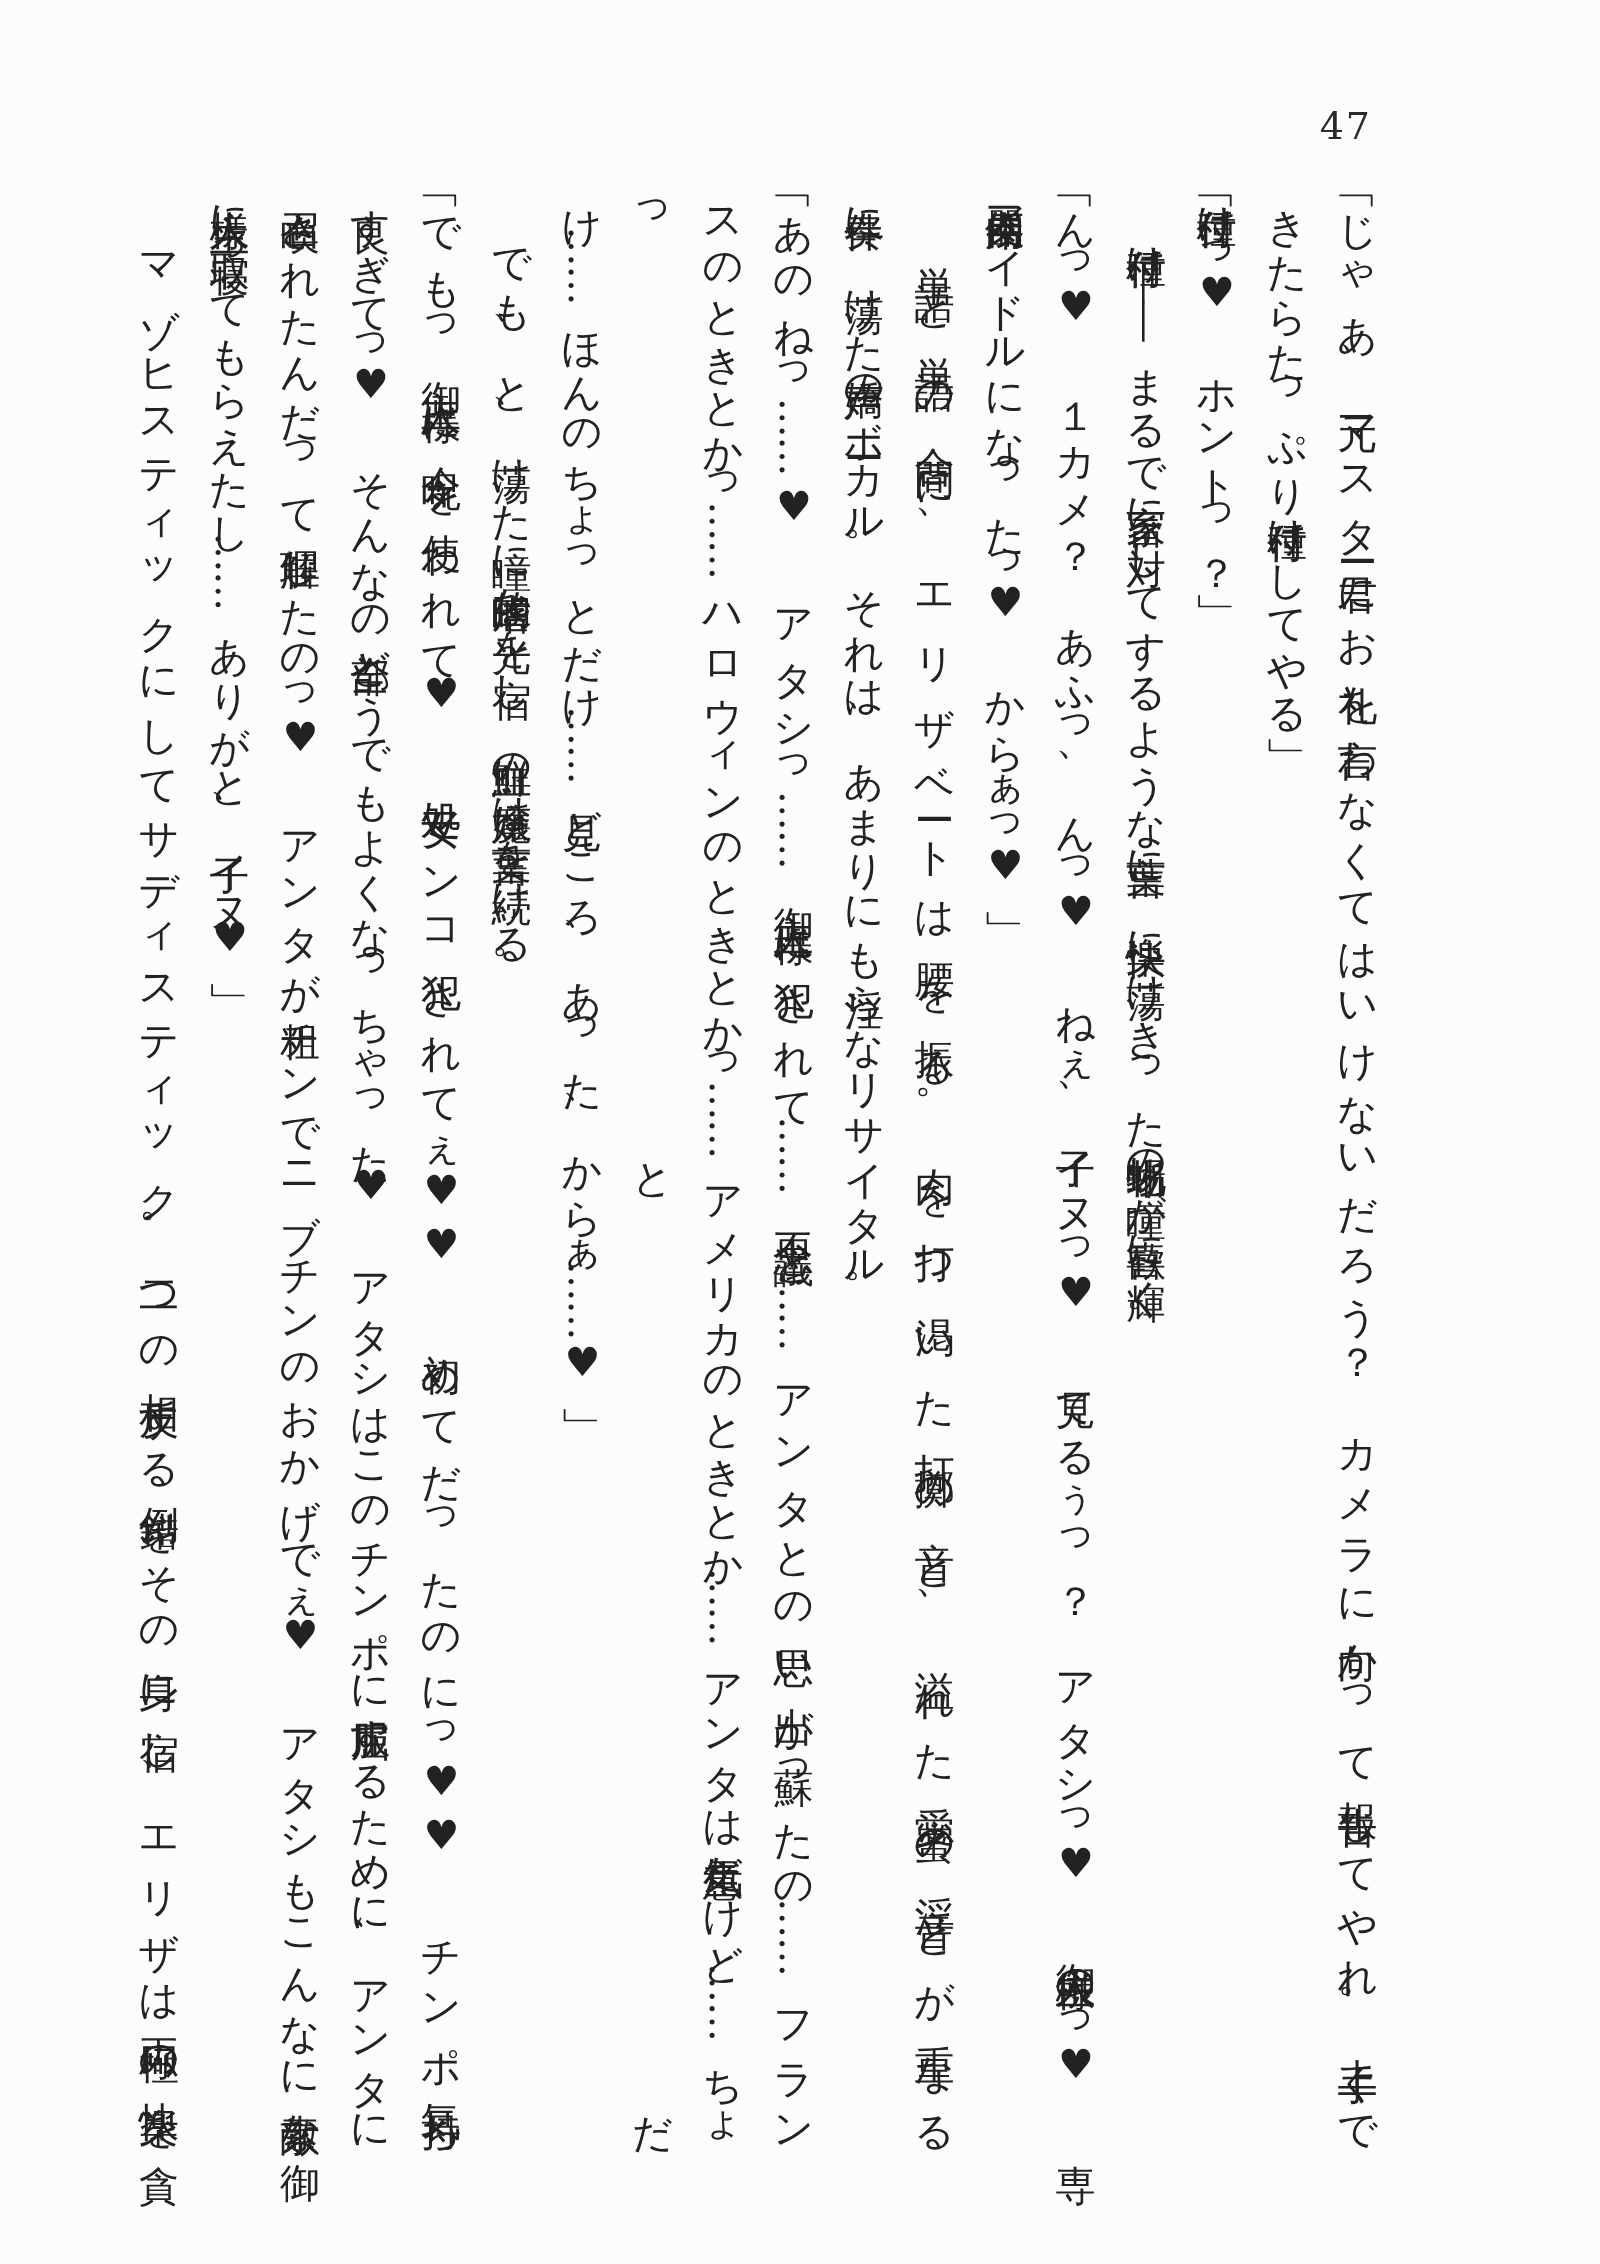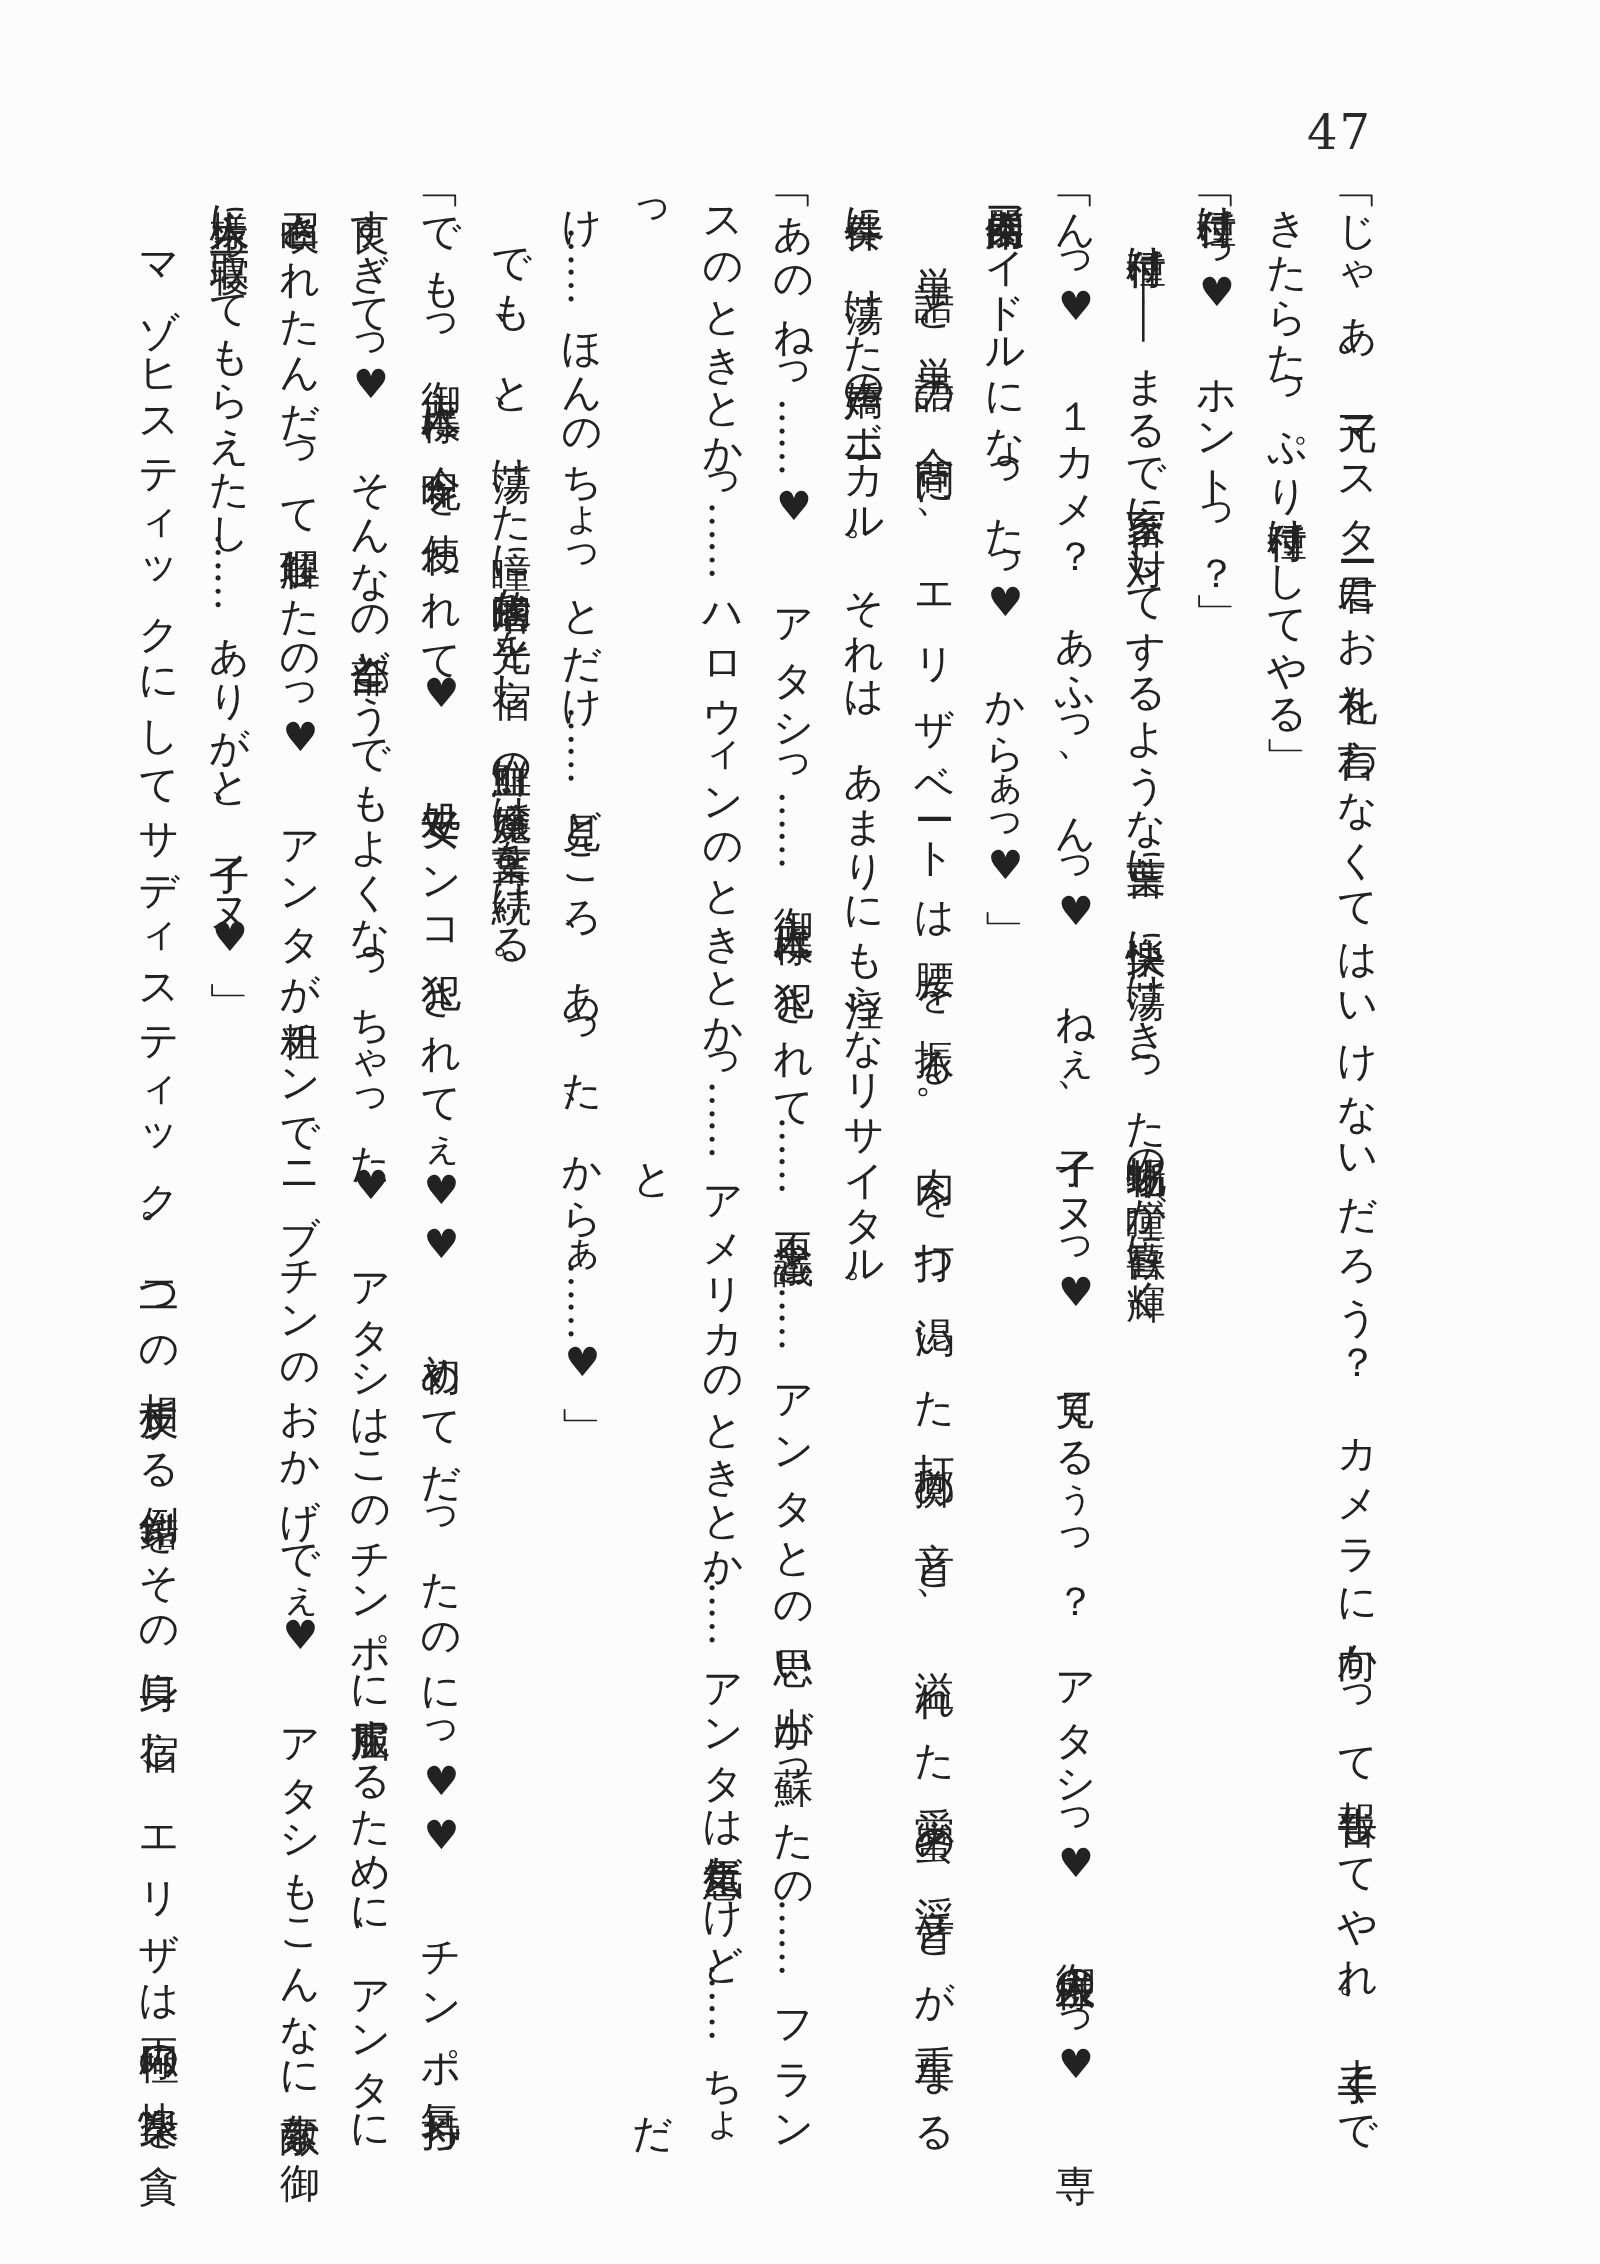--- a/index.html
+++ b/index.html
@@ -17,21 +17,21 @@
   }
   .page {
     position: absolute;
     inset: 0;
     background: #fcfcfc;
   }
   .page-number {
     position: absolute;
     top: 104px;
     right: 228px;
-    font-size: 48px;
+    font-size: 38px;
     letter-spacing: 2px;
     color: #2a2a2a;
   }
   
   .text-block {
     position: absolute;
     top: 182px;
     right: 207px;
     height: 1950px;
     writing-mode: vertical-rl;

